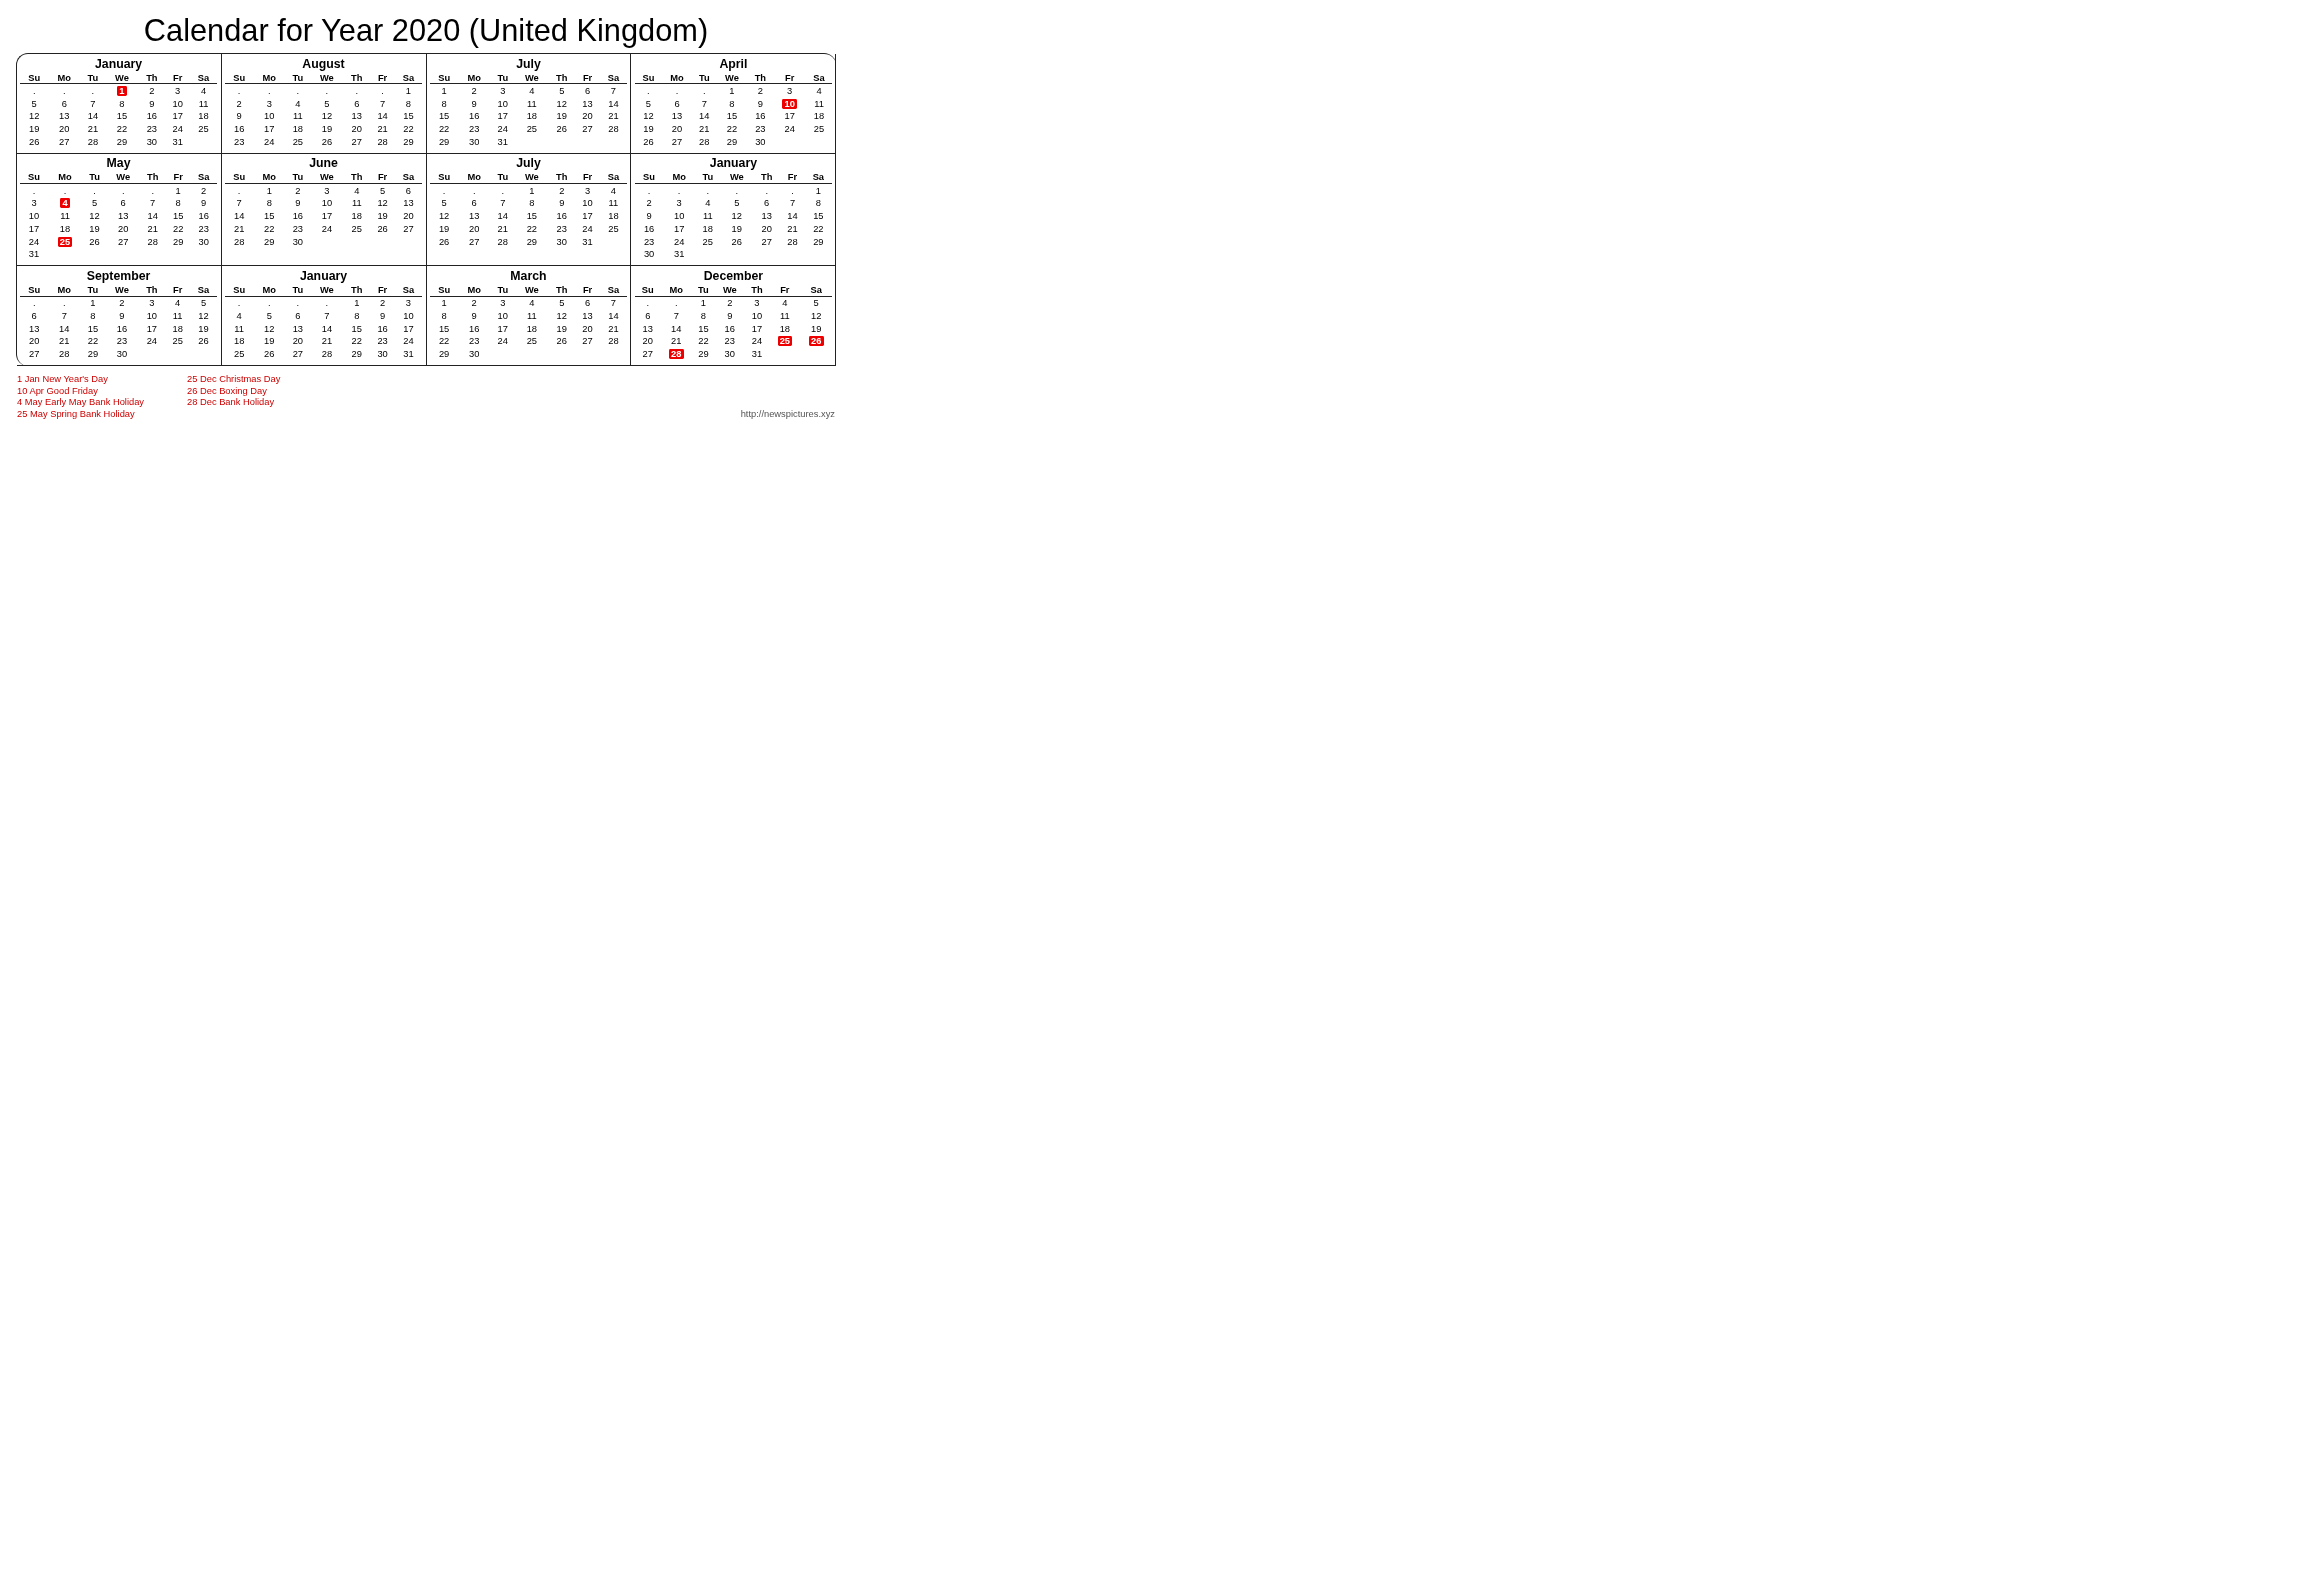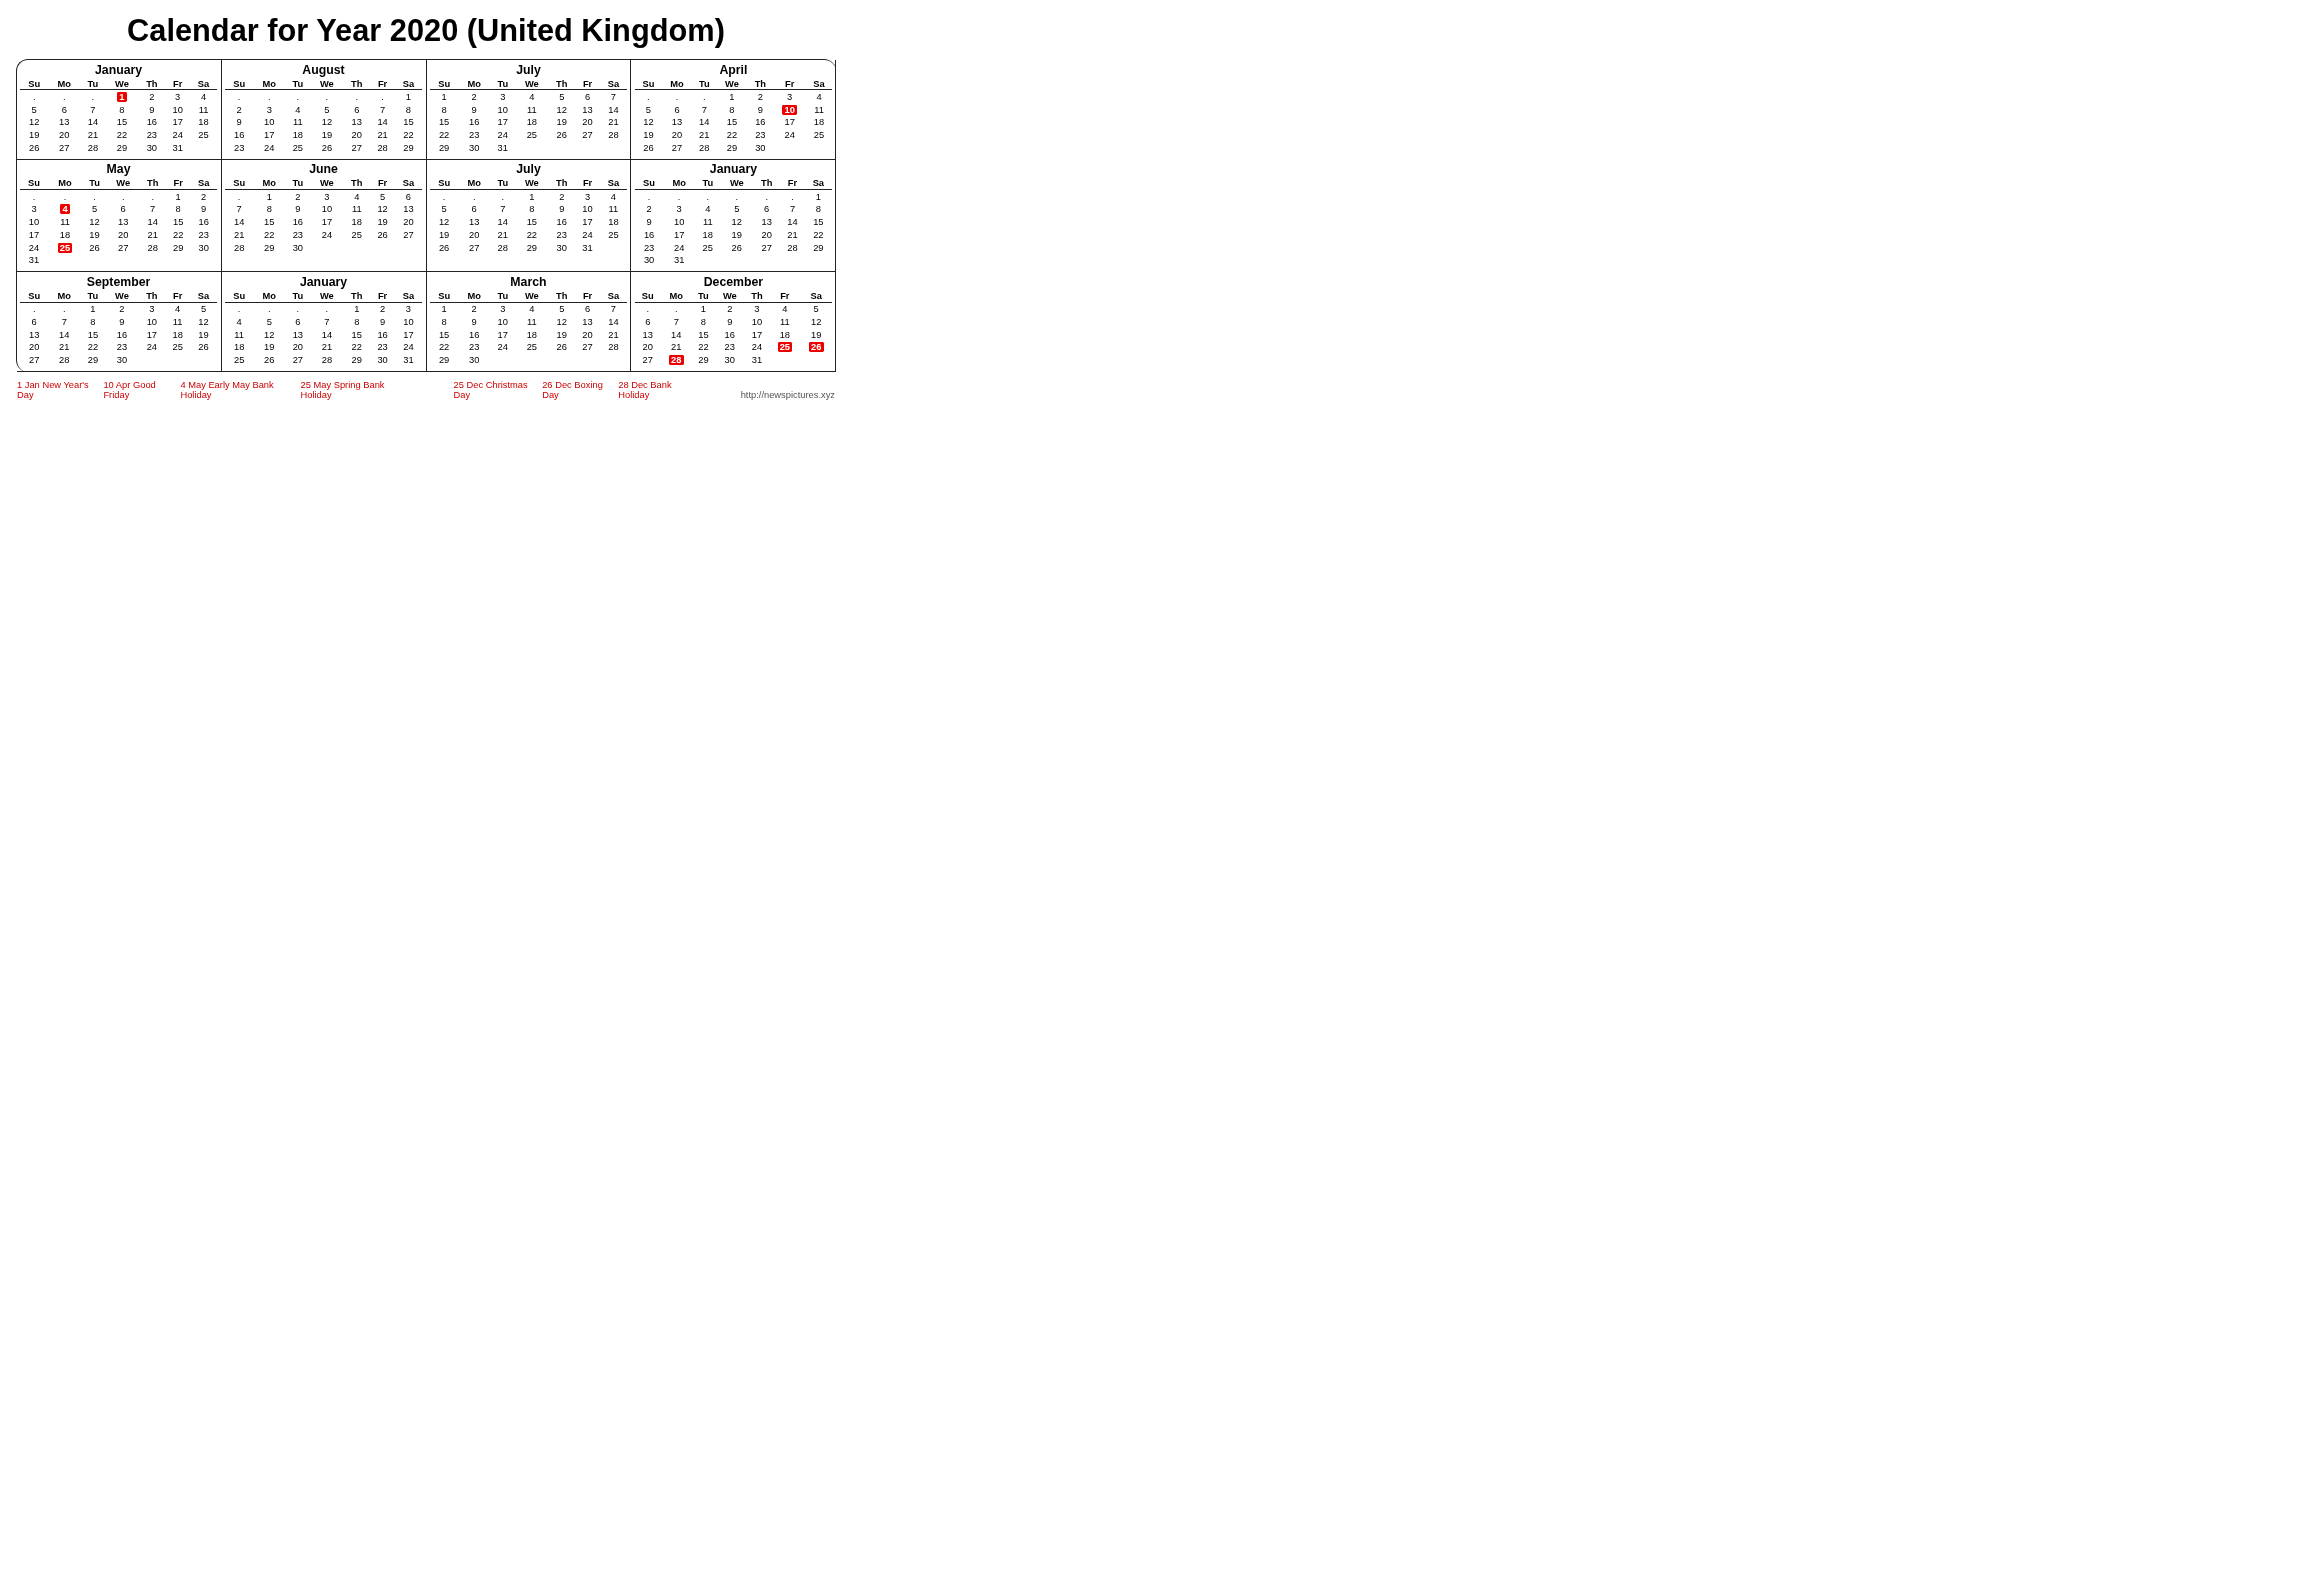--- a/index.html
+++ b/index.html
@@ -4,23 +4,23 @@
   <style>
     * { margin: 0; padding: 0; box-sizing: border-box; }
     body {
       background: #fff;
       font-family: Arial, sans-serif;
       padding: 12.8px 15.6px 10px 15.6px;
       width: 852px;
     }
     h1 {
       font-size: 2.7rem;
-      font-weight: 700;
+      font-weight: 400;
       text-align: center;
-      margin-bottom: 10px;
+      margin-bottom: 4px;
       color: #000;
     }
     .calendars-grid {
       display: grid;
       grid-template-columns: repeat(4, 1fr);
       gap: 0;
       border-top: 1.4px solid #222;
       border-left: 1.4px solid #222;
       border-radius: 12px;
     }
@@ -63,21 +63,21 @@
       font-weight: 700;
     }
     .footer-section {
       display: flex;
       justify-content: space-between;
       margin-top: 8.5px;
       padding: 0 1.4px;
     }
     .holidays-col {
       display: flex;
-      flex-direction: row;
+      flex-direction: column;
       gap: 1.4px;
     }
     .holiday-item {
       color: #cc0000;
       font-size: 0.82rem;
       font-weight: 500;
     }
     .website {
       font-size: 0.82rem;
       color: #555;

